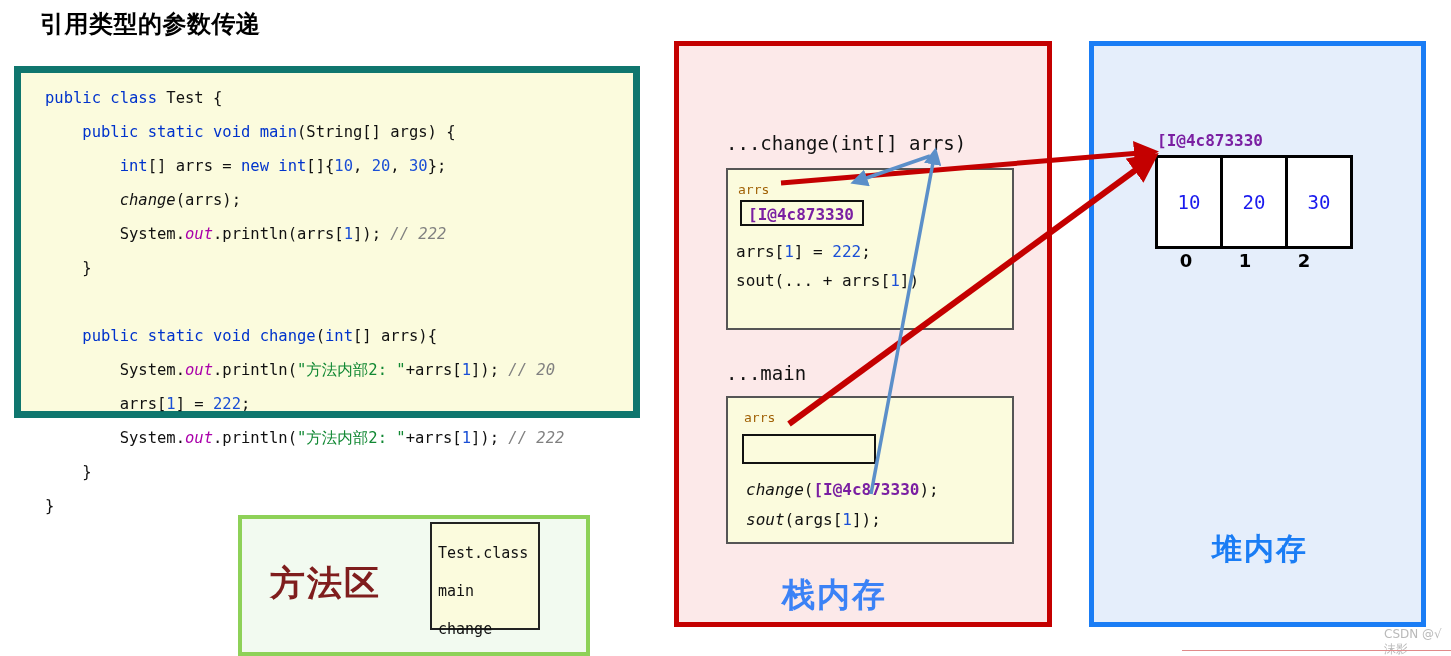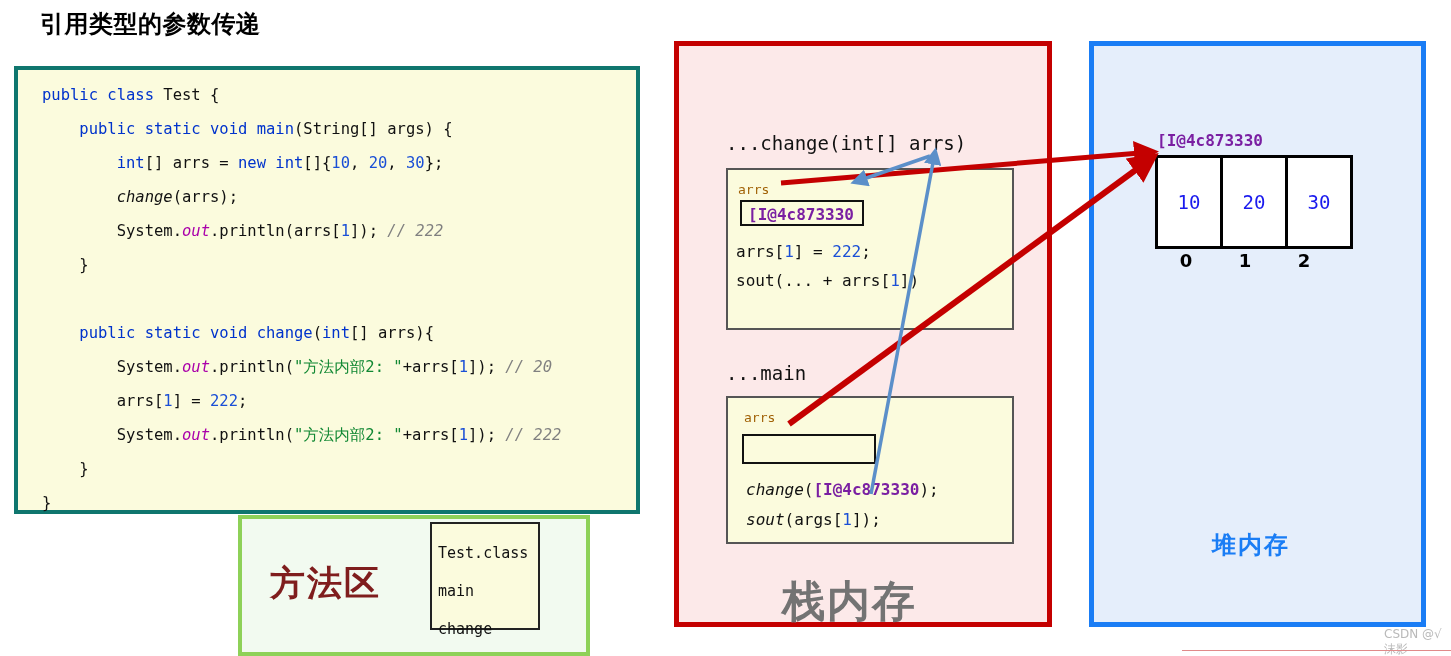--- a/index.html
+++ b/index.html
@@ -13,22 +13,22 @@
   
   #page-title{
     left:40px; top:8px;
     font-family:"DejaVu Sans",sans-serif;
     font-weight:bold; font-size:24px; color:#000;
     letter-spacing:0.5px;
   }
 
   
   #code-block{
-    left:14px; top:66px; width:626px; height:448px;
-    background:#fbfbdd; border:4px solid #0f766e;
+    left:14px; top:66px; width:626px; height:352px;
+    background:#fbfbdd; border:7px solid #0f766e;
     box-sizing:border-box;
     font-family:"DejaVu Sans Mono",monospace;
     font-size:15.5px; line-height:34px;
     padding:8px 0 0 0;
     color:#111;
     white-space:pre;
   }
   #code-block .ln{padding-left:24px;}
   .kw{color:#0033cc;}
   .num{color:#1a4fd6;}
@@ -61,21 +61,21 @@
 
   
   #stack-panel{
     left:674px; top:41px; width:378px; height:586px;
     background:#fce9e9; border:5px solid #c40000;
     box-sizing:border-box;
   }
   #stack-label{
     left:782px; top:573px;
     font-family:"DejaVu Sans",sans-serif;
-    font-weight:bold;font-size:43px;color:#737373;
+    font-weight:bold;font-size:33px;color:#3b82f6;
     letter-spacing:2px;
   }
   .frame-title{
     font-family:"DejaVu Sans Mono",monospace;
     font-size:19px;color:#111;
   }
   .frame-box{
     background:#fbfbdd;border:2px solid #555;
     box-sizing:border-box;
     font-family:"DejaVu Sans Mono",monospace;
@@ -91,21 +91,21 @@
 
   
   #heap-panel{
     left:1089px; top:41px; width:337px; height:586px;
     background:#e5eefb; border:5px solid #1a7df5;
     box-sizing:border-box;
   }
   #heap-label{
     left:1212px; top:529px;
     font-family:"DejaVu Sans",sans-serif;
-    font-weight:bold;font-size:24px;color:#1a7df5;
+    font-weight:bold;font-size:30px;color:#1a7df5;
     letter-spacing:2px;
   }
   #heap-addr{
     left:1157px; top:131px;
     font-family:"DejaVu Sans Mono",monospace;
     font-weight:bold;font-size:16px;color:#7a1fa2;
   }
   #array-cells{left:1155px;top:155px;display:flex;}
   #array-cells .cell{
     width:62px;height:88px;background:#ffffff;

